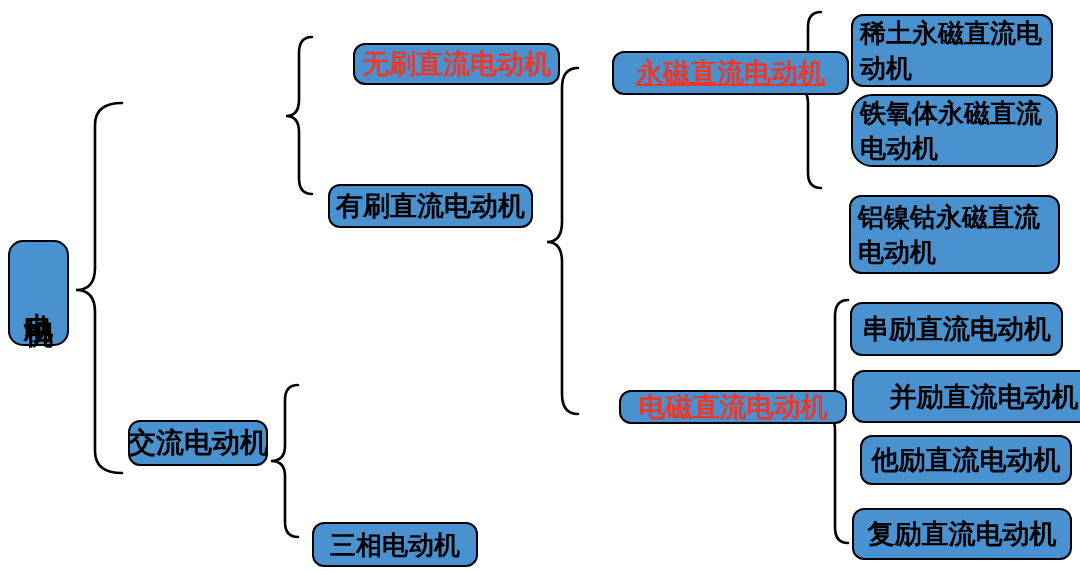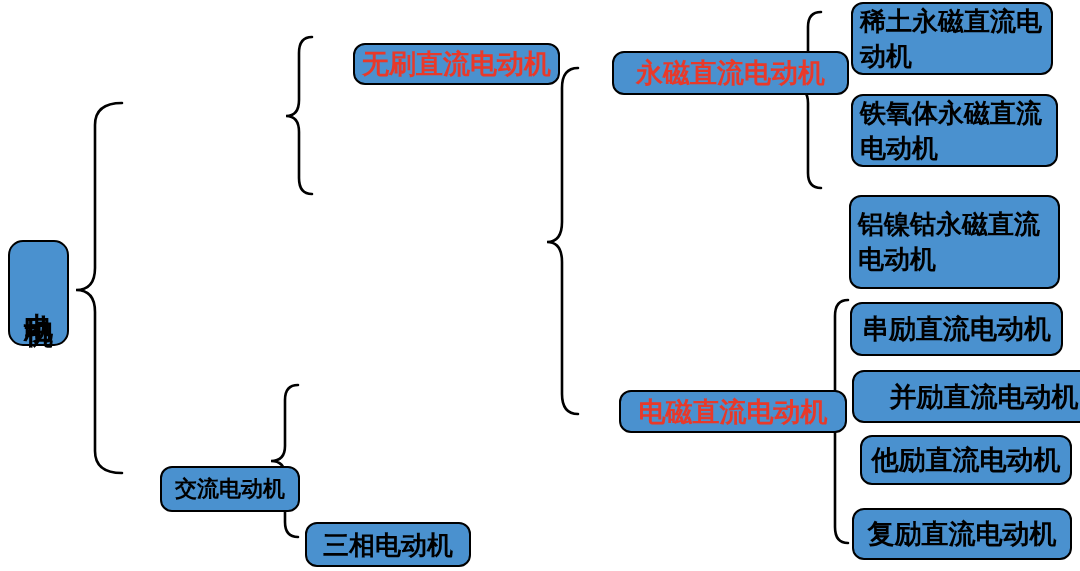--- a/index.html
+++ b/index.html
@@ -76,37 +76,38 @@
     <path d="M298,385 Q285,385 285,400 L285,446 Q285,461 271,461 Q285,461 285,476 L285,522 Q285,537 298,537"></path>
   </svg>
 
   <div class="node root" style="left:8px;top:240px;width:61px;height:106px;">
     <span class="vtext">电动机</span>
   </div>
 
 
   <div class="node red" style="left:319px;top:43px;width:207px;height:42px;">无刷直流电动机</div>
 
+  <div class="node" style="left:328px;top:184px;width:205px;height:44px;">有刷直流电动机</div>
 
-  <div class="node red" style="left:578px;top:51px;width:237px;height:44px;">永磁直流电动机</div>
+  <div class="node red" style="left:578px;top:51px;width:237px;height:44px;text-decoration:underline;">永磁直流电动机</div>
 
-  <div class="node red" style="left:585px;top:390px;width:228px;height:43px;">电磁直流电动机</div>
+  <div class="node red" style="left:585px;top:390px;width:228px;height:34px;">电磁直流电动机</div>
 
-  <div class="node wrap" style="left:851px;top:2px;width:202px;height:73px;">稀土永磁直流电动机</div>
+  <div class="node wrap" style="left:851px;top:14px;width:202px;height:73px;">稀土永磁直流电动机</div>
 
-  <div class="node wrap" style="left:851px;top:94px;width:207px;height:73px;">铁氧体永磁直流电动机</div>
+  <div class="node wrap" style="left:851px;top:94px;width:207px;height:73px;border-radius:21px;">铁氧体永磁直流电动机</div>
 
-  <div class="node wrap" style="left:849px;top:195px;width:211px;height:94px;">铝镍钴永磁直流电动机</div>
+  <div class="node wrap" style="left:849px;top:195px;width:211px;height:79px;">铝镍钴永磁直流电动机</div>
 
   <div class="node" style="left:850px;top:302px;width:213px;height:54px;">串励直流电动机</div>
 
   <div class="node" style="left:852px;top:370px;width:264px;height:53px;">并励直流电动机</div>
 
   <div class="node" style="left:860px;top:435px;width:212px;height:50px;text-align:center;">他励直流电动机</div>
 
   <div class="node" style="left:852px;top:508px;width:220px;height:52px;">复励直流电动机</div>
 
-  <div class="node" style="left:128px;top:466px;width:140px;height:46px;font-size:22px;margin-left:32px;">交流电动机</div>
+  <div class="node" style="left:128px;top:420px;width:140px;height:46px;font-size:28px;">交流电动机</div>
 
 
-  <div class="node" style="left:305px;top:522px;width:166px;height:45px;font-size:26px;">三相电动机</div>
+  <div class="node" style="left:312px;top:522px;width:166px;height:45px;font-size:26px;">三相电动机</div>
 
 </div>
 
 </body></html>

